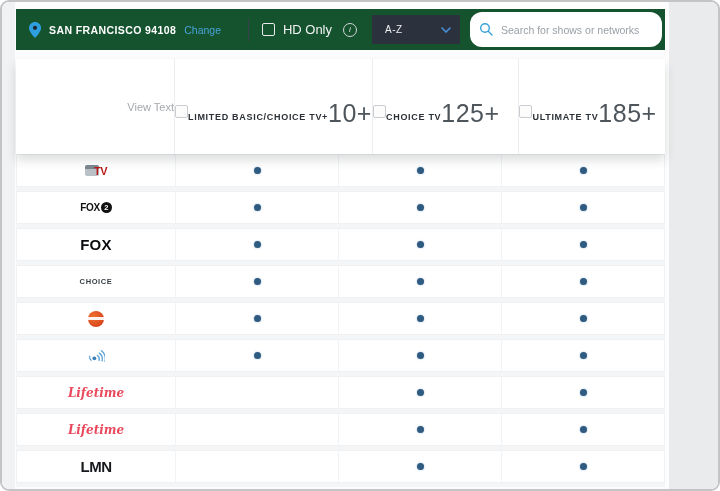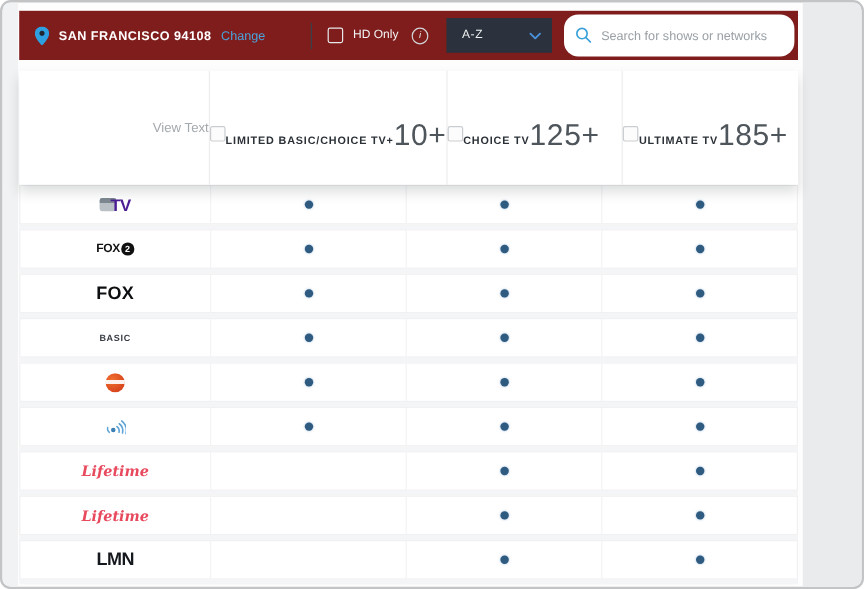--- a/index.html
+++ b/index.html
@@ -7,27 +7,27 @@
   body { font-family:"Liberation Sans", sans-serif; }
 
   .viewport { position:relative; width:720px; height:491px; overflow:hidden;
               border:2px solid #c3c4c6; border-radius:9px; background:#fdfdfd; }
 
   .right-gutter { position:absolute; top:0; bottom:0; left:667px; right:0; background:#eaebed; }
   .left-strip   { position:absolute; top:0; bottom:0; left:0; width:13px; background:#f1f2f3; }
 
   
   .topbar { position:absolute; top:7px; left:14px; width:649px; height:41px;
-            background:#7f1d1d; display:flex; align-items:center; padding:0 3px 0 13px; }
+            background:#14532d; display:flex; align-items:center; padding:0 3px 0 13px; }
   .pin-icon { width:12px; height:16px; flex:0 0 auto; }
   .loc-text { color:#fff; font-size:10.5px; font-weight:600; letter-spacing:.4px; margin-left:8px; white-space:nowrap; }
   .change-link { color:#4aa3dc; font-size:10.5px; margin-left:8px; cursor:pointer; white-space:nowrap; }
   .bar-divider { width:1px; height:22px; background:#3a4049; margin-left:auto; }
   .hd-checkbox { width:13px; height:13px; border:1.5px solid #e7e9eb; border-radius:2px; margin-left:13px; flex:0 0 auto; cursor:pointer; }
-  .hd-label { color:#f2f3f4; font-size:10px; margin-left:8px; white-space:nowrap; }
+  .hd-label { color:#f2f3f4; font-size:13px; margin-left:8px; white-space:nowrap; }
   .info-icon { width:14px; height:14px; border:1.2px solid #d2d6d9; border-radius:50%; color:#e4e6e8;
                font-size:8px; line-height:12px; text-align:center; margin-left:11px; font-style:italic; flex:0 0 auto; }
   .sort-select { width:88px; height:29px; background:#2b323d; display:flex; align-items:center;
                  padding:0 9px 0 13px; margin-left:15px; cursor:pointer; flex:0 0 auto; }
   .sort-value { color:#eef0f2; font-size:10px; letter-spacing:.5px; flex:1; }
   .chevron-down { width:10px; height:6px; }
   .search-box { position:relative; width:192px; height:35px; margin-left:10px; flex:0 0 auto; }
   .search-input { width:100%; height:100%; border:0; border-radius:12px; background:#fff;
                   padding:0 8px 0 31px; font-family:"Liberation Sans",sans-serif; font-size:10.5px; color:#30353a; outline:none; }
   .search-input::placeholder { color:#9aa0a6; }
@@ -48,21 +48,21 @@
   .rows-wrap { position:absolute; top:152px; left:14px; width:649px; background:#f4f5f6; z-index:1; }
   .row { display:grid; grid-template-columns:158px 1fr 1fr 1fr; height:33px; background:#fff;
          margin-bottom:4px; border:1px solid #f0f1f3; }
   .cell { display:flex; align-items:center; justify-content:center; }
   .pkg-cell { border-left:1px solid #f2f3f5; }
   .dot { width:7px; height:7px; border-radius:50%; background:#2f5b80; box-shadow:0 0 2px rgba(90,140,190,.6); }
 
   .logo { display:inline-flex; align-items:center; justify-content:center; }
   .logo-text { white-space:nowrap; }
 
-  .logo-tv-tile .logo-text { font-size:14px; font-weight:900; color:#4c1d95; margin-left:-5px; letter-spacing:-.5px; }
+  .logo-tv-tile .logo-text { font-size:11px; font-weight:900; color:#b91c1c; margin-left:-5px; letter-spacing:-.5px; }
   .tile-box { width:14px; height:11px; border-radius:2px;
               background:linear-gradient(180deg,#7d8891 0 4px,#b9c1c7 4px 100%); }
 
   .logo-fox2 .logo-text { font-size:10px; font-weight:900; color:#111; letter-spacing:-.3px; }
   .logo-badge { width:11px; height:11px; border-radius:50%; background:#111; color:#fff;
                 font-size:7.5px; font-weight:700; line-height:11px; text-align:center; margin-left:1px; }
 
   .logo-fox .logo-text { font-size:15px; font-weight:900; color:#0c0e10; letter-spacing:.3px; }
 
   .logo-movies .logo-text { font-size:7.5px; font-weight:700; color:#383d44; letter-spacing:.6px; }
@@ -186,21 +186,21 @@
           <span class="dot"></span>
         </div>
     <div class="cell pkg-cell">
           <span class="dot"></span>
         </div>
   </div>
       <div class="row">
     <div class="cell logo-cell">
       <span class="logo logo-movies">
 
-        <span class="logo-text">BASIC</span>
+        <span class="logo-text">CHOICE</span>
 
       </span>
     </div>
     <div class="cell pkg-cell">
           <span class="dot"></span>
         </div>
     <div class="cell pkg-cell">
           <span class="dot"></span>
         </div>
     <div class="cell pkg-cell">

